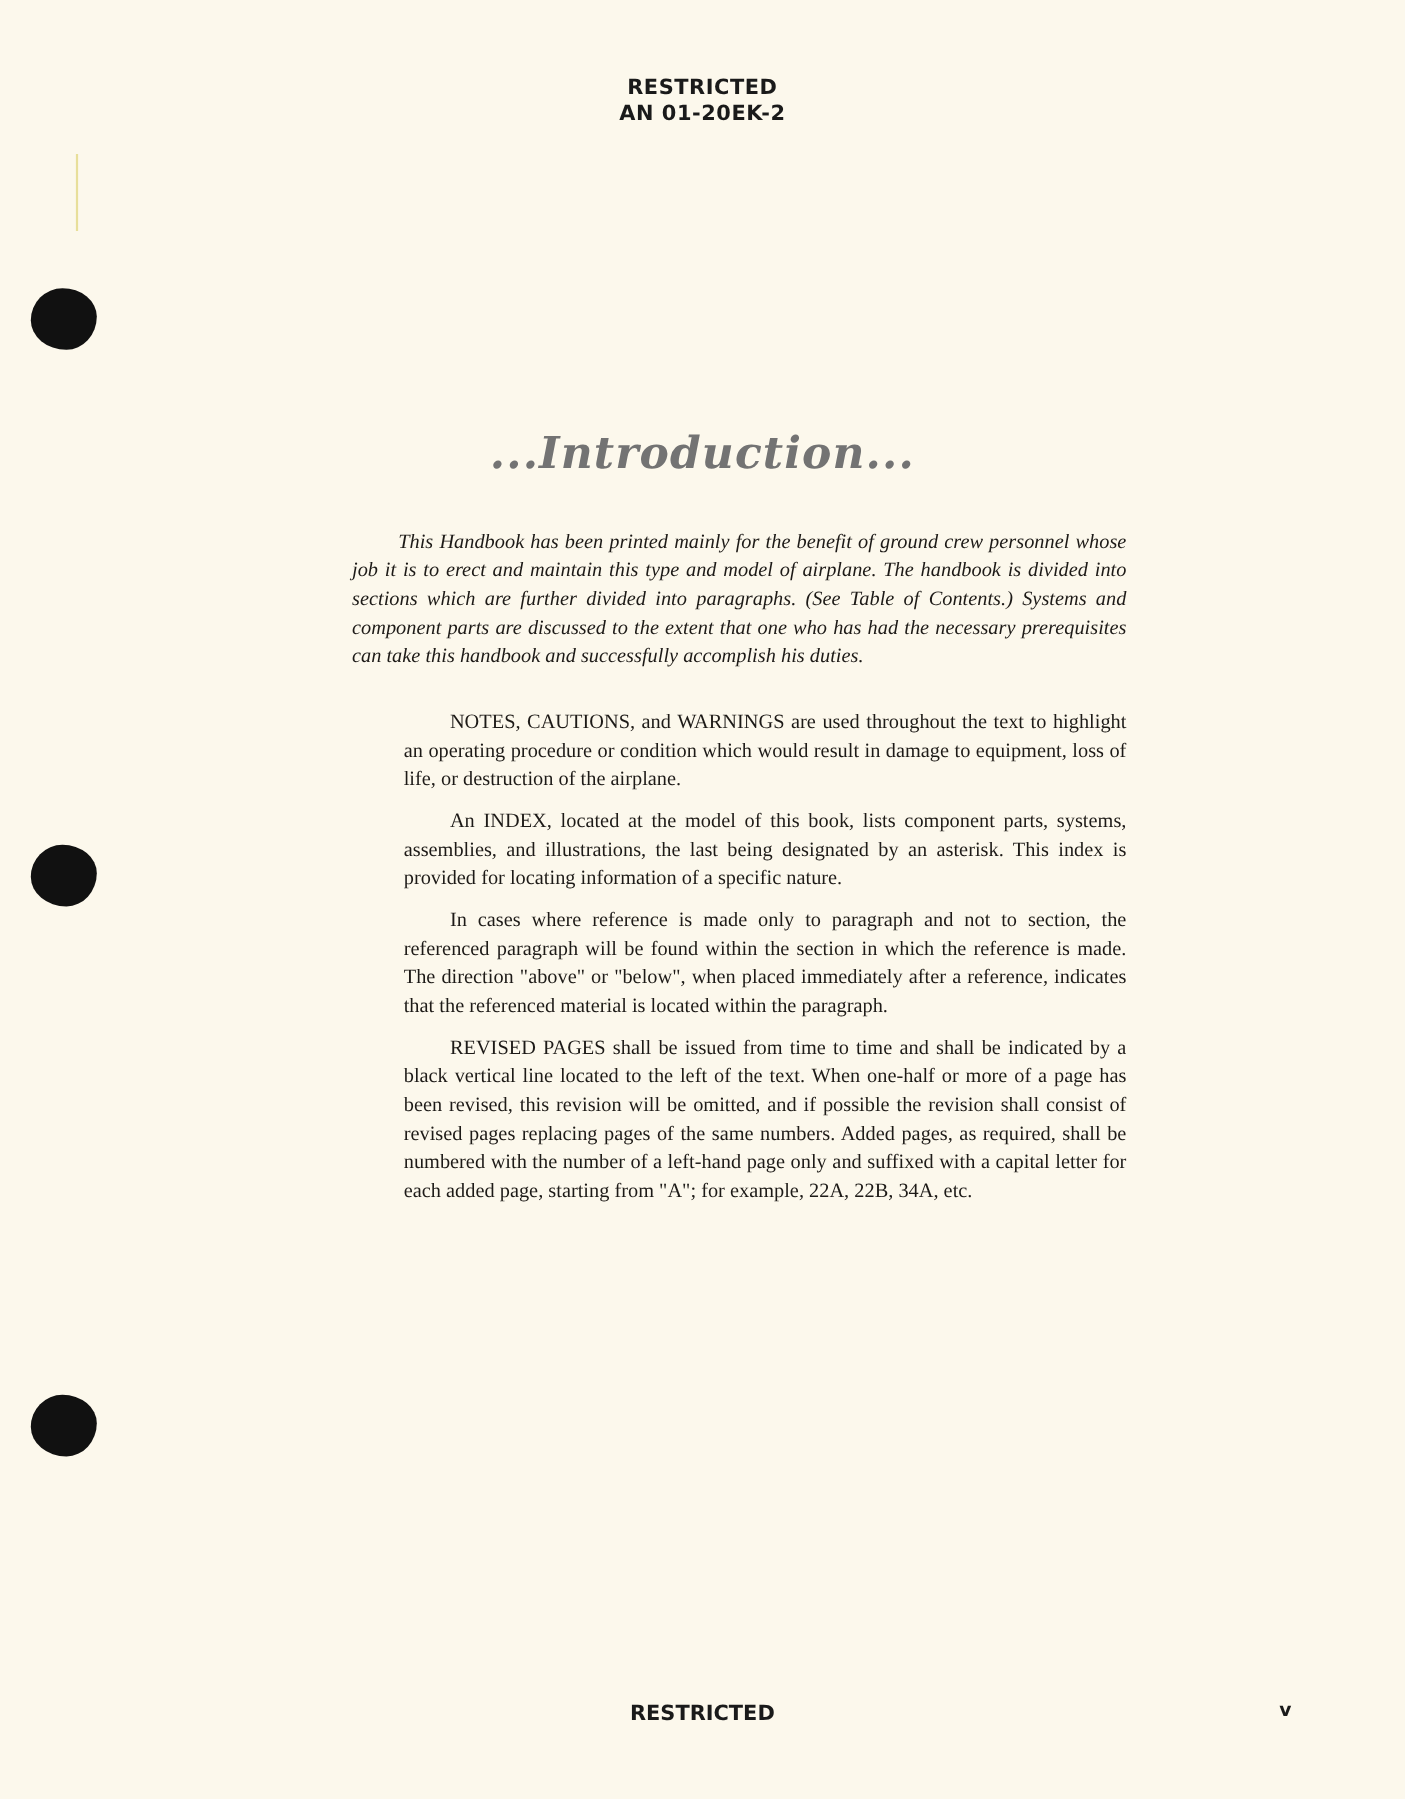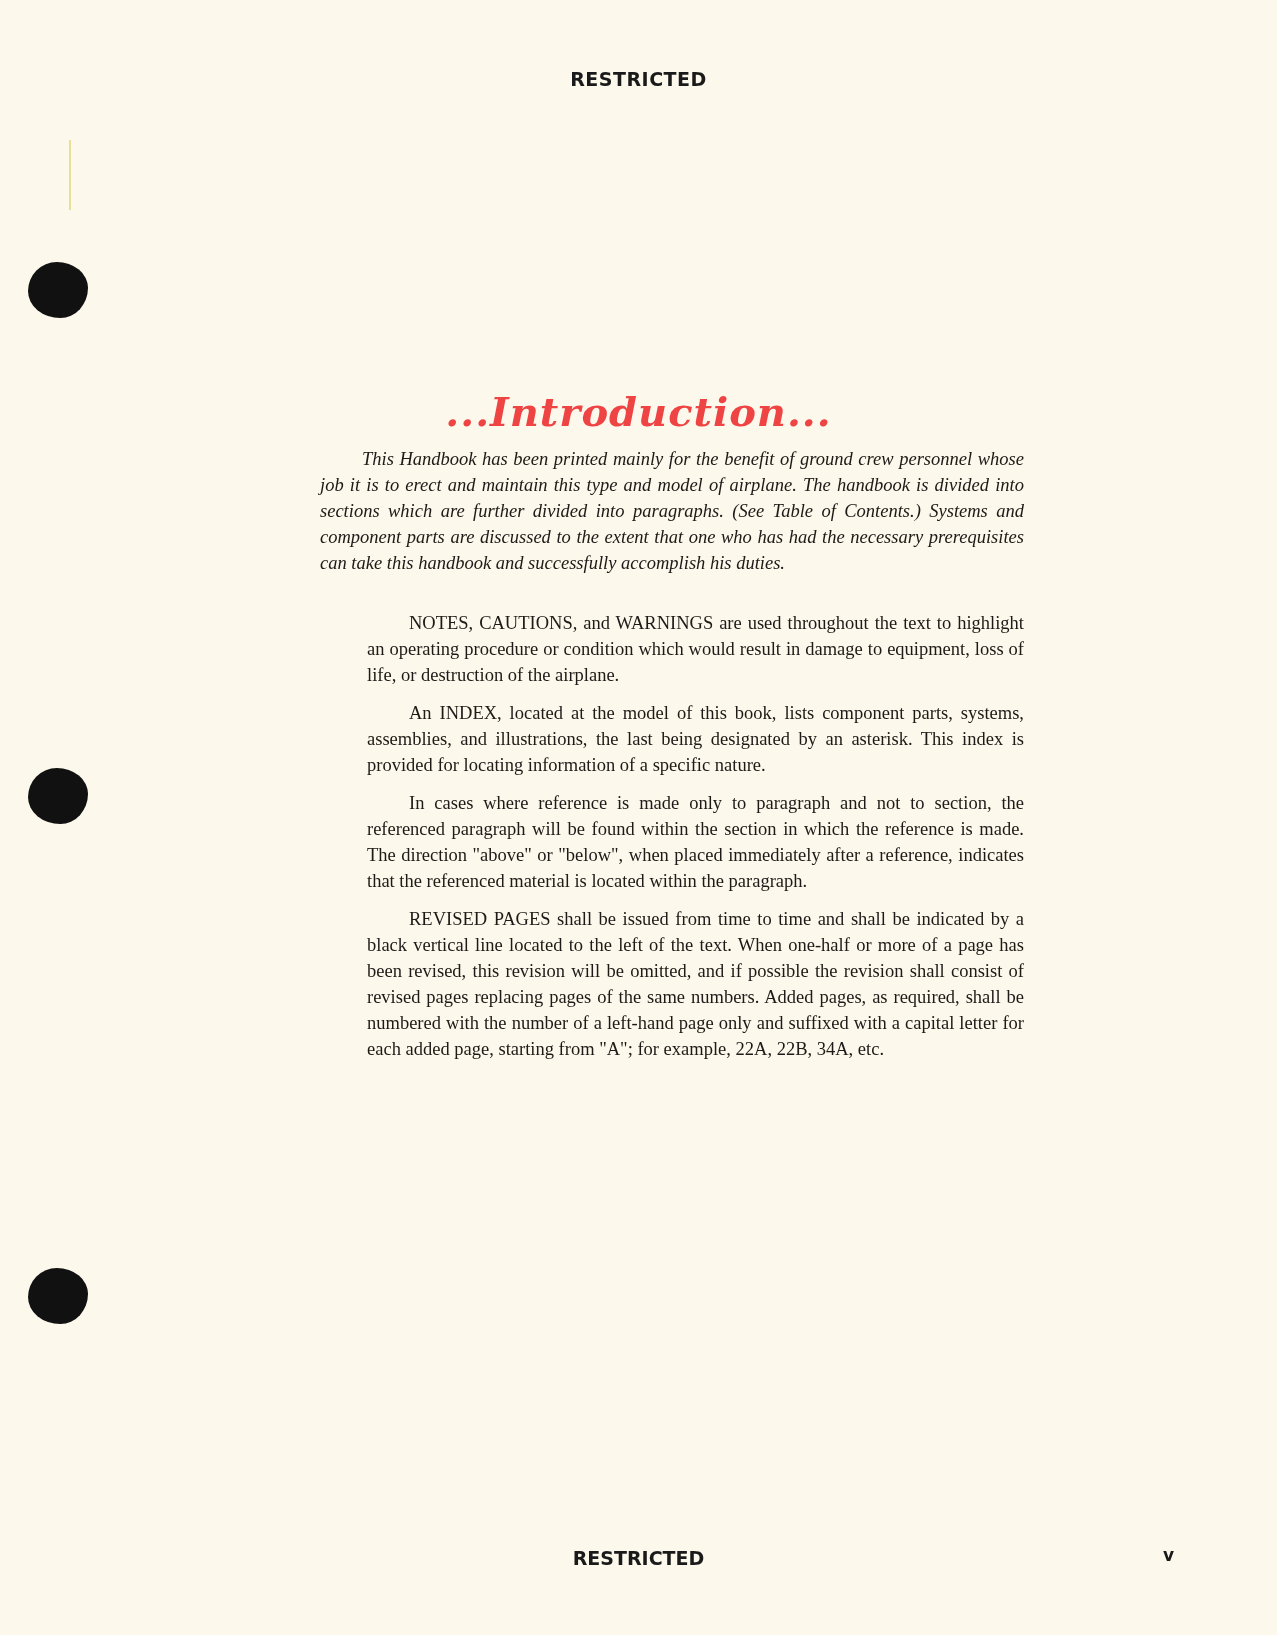--- a/index.html
+++ b/index.html
@@ -21,24 +21,24 @@
     text-align: center;
     font-family: "DejaVu Sans", "Liberation Sans", sans-serif;
     font-weight: bold; font-size: 19px; line-height: 24px;
     color: #1a1a1a; letter-spacing: 0.5px;
   }
   .title {
     position: absolute; top: 388px; left: 0; width: 1277px;
     text-align: center;
     font-family: "DejaVu Serif", serif;
     font-style: italic; font-weight: bold;
-    font-size: 40px; color: #ef4444; letter-spacing: 1px;
+    font-size: 40px; color: #737373; letter-spacing: 1px;
   }
   .body {
-    position: absolute; left: 320px; top: 446px; width: 704px;
+    position: absolute; left: 320px; top: 480px; width: 704px;
     font-size: 18.5px; line-height: 26px;
     text-align: justify;
   }
   .body p { margin: 0; text-indent: 42px; }
   .body p.intro { font-style: italic; margin-bottom: 34px; }
   .body p.normal { margin-bottom: 12px; margin-left: 47px; }
   .footer {
     position: absolute; top: 1547px; left: 0; width: 1277px;
     text-align: center;
     font-family: "DejaVu Sans", "Liberation Sans", sans-serif;
@@ -58,20 +58,21 @@
 <body>
 
 <div class="page">
   <div class="margin-line"></div>
   <div class="punch" style="top:262px;"></div>
   <div class="punch" style="top:768px;"></div>
   <div class="punch" style="top:1268px;"></div>
 
   <div class="header">
     <div>RESTRICTED</div>
+    <div>AN 01-20EK-2</div>
   </div>
 
   <div class="title">...Introduction...</div>
 
   <div class="body">
     <p class="intro">This Handbook has been printed mainly for the benefit of ground crew personnel whose job it is to erect and maintain this type and model of airplane. The handbook is divided into sections which are further divided into paragraphs. (See Table of Contents.) Systems and component parts are discussed to the extent that one who has had the necessary prerequisites can take this handbook and successfully accomplish his duties.</p>
     <p class="normal">NOTES, CAUTIONS, and WARNINGS are used throughout the text to highlight an operating procedure or condition which would result in damage to equipment, loss of life, or destruction of the airplane.</p>
     <p class="normal">An INDEX, located at the model of this book, lists component parts, systems, assemblies, and illustrations, the last being designated by an asterisk. This index is provided for locating information of a specific nature.</p>
     <p class="normal">In cases where reference is made only to paragraph and not to section, the referenced paragraph will be found within the section in which the reference is made. The direction "above" or "below", when placed immediately after a reference, indicates that the referenced material is located within the paragraph.</p>
     <p class="normal">REVISED PAGES shall be issued from time to time and shall be indicated by a black vertical line located to the left of the text. When one-half or more of a page has been revised, this revision will be omitted, and if possible the revision shall consist of revised pages replacing pages of the same numbers. Added pages, as required, shall be numbered with the number of a left-hand page only and suffixed with a capital letter for each added page, starting from "A"; for example, 22A, 22B, 34A, etc.</p>

